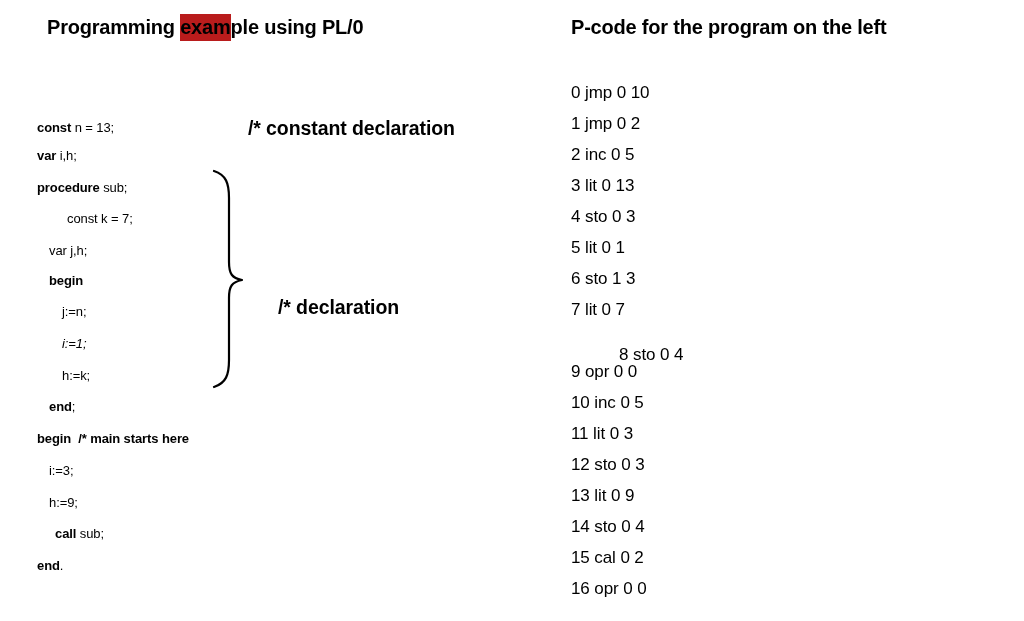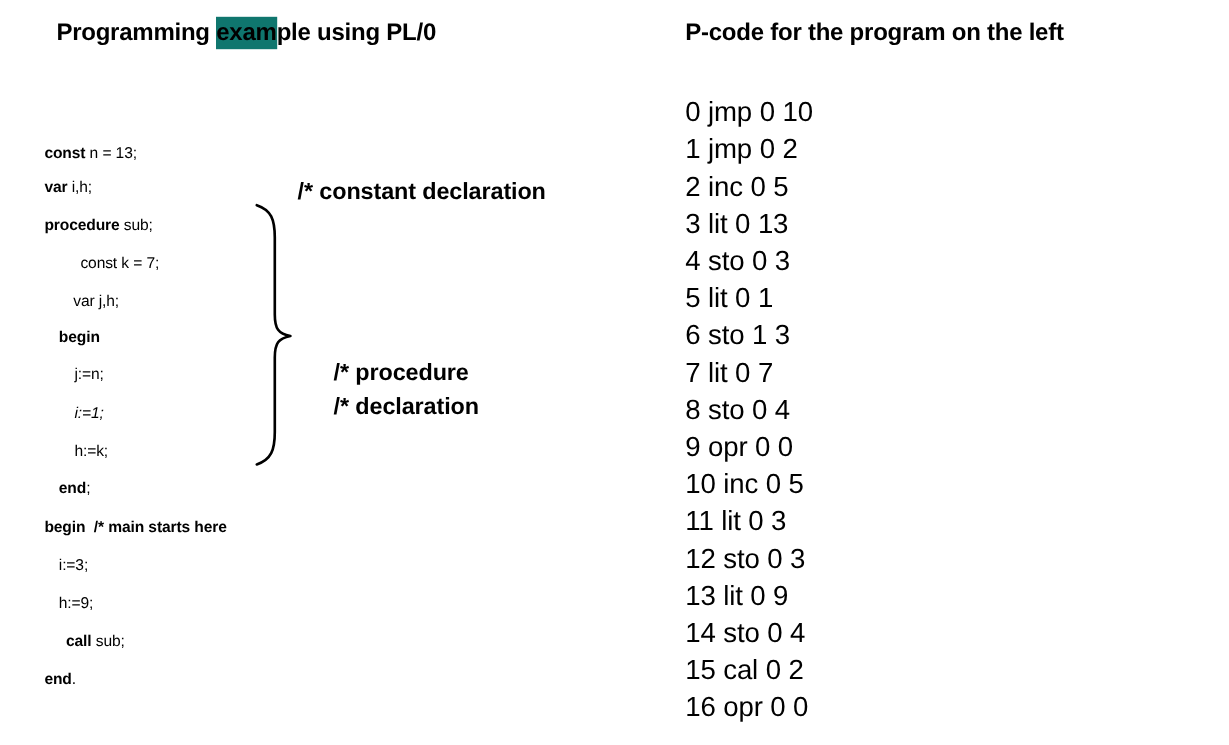--- a/index.html
+++ b/index.html
@@ -22,21 +22,21 @@
     position: absolute;
     font-size: 20px;
     font-weight: bold;
     letter-spacing: -0.2px;
     white-space: nowrap;
   }
   #hdr-left  { left: 47px;  top: 16px; }
   #hdr-right { left: 571px; top: 16px; text-align: right; }
 
   .hl {
-    background: #0f766e;
+    background: #b91c1c;
     padding: 2px 0 3px 0;
     box-decoration-break: clone;
   }
 
   
   #program {
     position: absolute;
     left: 0;
     top: 0;
     width: 560px;
@@ -52,21 +52,20 @@
   .code-line .kw { font-weight: bold; }
   .code-line .tx { font-weight: normal; }
 
   
   .comment {
     position: absolute;
     font-size: 19.5px;
     font-weight: bold;
     white-space: pre;
     letter-spacing: -0.1px;
-    margin-top: 32px;
   }
 
   
   #brace-wrap {
     position: absolute;
     left: 208px;
     top: 168px;
     width: 44px;
     height: 222px;
   }
@@ -76,21 +75,21 @@
   #pcode {
     position: absolute;
     left: 571px;
     top: 0;
     width: 453px;
     height: 621px;
   }
   .pcode-line {
     position: absolute;
     left: 0;
-    font-size: 23px;
+    font-size: 17px;
     line-height: 22px;
     white-space: pre;
     letter-spacing: -0.1px;
   }
 </style>
 </head>
 <body>
 
 <div id="hdr-left" class="hdr"><span>Programming </span><span class="hl">exam</span><span>ple using PL/0</span></div>
 
@@ -99,21 +98,21 @@
 <div id="program">
 
   <div class="code-line" style="left:37px; top:117px;"><span class="kw">const</span><span class="tx"> n = 13;</span></div>
 
   <div class="code-line" style="left:37px; top:145px;"><span class="kw">var</span><span class="tx"> i,h;</span></div>
 
   <div class="code-line" style="left:37px; top:177px;"><span class="kw">procedure</span><span class="tx"> sub;</span></div>
 
   <div class="code-line" style="left:67px; top:208px;"><span class="kw"></span><span class="tx">const k = 7;</span></div>
 
-  <div class="code-line" style="left:61px; top:240px;"><span class="kw"></span><span class="tx">var j,h;</span></div>
+  <div class="code-line" style="left:49px; top:240px;"><span class="kw"></span><span class="tx">var j,h;</span></div>
 
   <div class="code-line" style="left:49px; top:270px;"><span class="kw">begin</span><span class="tx"></span></div>
 
   <div class="code-line" style="left:62px; top:301px;"><span class="kw"></span><span class="tx">j:=n;</span></div>
 
   <div class="code-line" style="left:62px; top:333px;font-style:italic;"><span class="kw"></span><span class="tx">i:=1;</span></div>
 
   <div class="code-line" style="left:62px; top:365px;"><span class="kw"></span><span class="tx">h:=k;</span></div>
 
   <div class="code-line" style="left:49px; top:396px;"><span class="kw">end</span><span class="tx">;</span></div>
@@ -122,40 +121,39 @@
 
   <div class="code-line" style="left:49px; top:460px;"><span class="kw"></span><span class="tx">i:=3;</span></div>
 
   <div class="code-line" style="left:49px; top:492px;"><span class="kw"></span><span class="tx">h:=9;</span></div>
 
   <div class="code-line" style="left:55px; top:523px;"><span class="kw">call</span><span class="tx"> sub;</span></div>
 
   <div class="code-line" style="left:37px; top:555px;"><span class="kw">end</span><span class="tx">.</span></div>
 
   <div class="comment" style="left:248px; top:117px;">/* constant declaration</div>
-  <div class="comment" style="left:278px; top:268px;">/* procedure</div>
   <div class="comment" style="left:278px; top:296px;">/* declaration</div>
 
   <div id="brace-wrap">
     <svg width="44" height="222" viewBox="0 0 44 222" fill="none" xmlns="http://www.w3.org/2000/svg" aria-hidden="true">
       <path d="M6 3 C 18 7, 21 15, 21 30 L 21 94 C 21 106, 24 110, 34 112 C 24 114, 21 118, 21 130 L 21 192 C 21 207, 18 215, 6 219" stroke="#000000" stroke-width="2.2" fill="none" stroke-linecap="round" stroke-linejoin="round"></path>
     </svg>
   </div>
 </div>
 
 <div id="pcode">
   <div class="pcode-line" style="top:82px;">0 jmp 0 10</div>
   <div class="pcode-line" style="top:113px;">1 jmp 0 2</div>
   <div class="pcode-line" style="top:144px;">2 inc 0 5</div>
   <div class="pcode-line" style="top:175px;">3 lit 0 13</div>
   <div class="pcode-line" style="top:206px;">4 sto 0 3</div>
   <div class="pcode-line" style="top:237px;">5 lit 0 1</div>
   <div class="pcode-line" style="top:268px;">6 sto 1 3</div>
   <div class="pcode-line" style="top:299px;">7 lit 0 7</div>
-  <div class="pcode-line" style="top:330px;">8 sto 0 4</div>
+  <div class="pcode-line" style="top:344px;margin-left:48px;">8 sto 0 4</div>
   <div class="pcode-line" style="top:361px;">9 opr 0 0</div>
   <div class="pcode-line" style="top:392px;">10 inc 0 5</div>
   <div class="pcode-line" style="top:423px;">11 lit 0 3</div>
   <div class="pcode-line" style="top:454px;">12 sto 0 3</div>
   <div class="pcode-line" style="top:485px;">13 lit 0 9</div>
   <div class="pcode-line" style="top:516px;">14 sto 0 4</div>
   <div class="pcode-line" style="top:547px;">15 cal 0 2</div>
   <div class="pcode-line" style="top:578px;">16 opr 0 0</div>
 </div>
 

